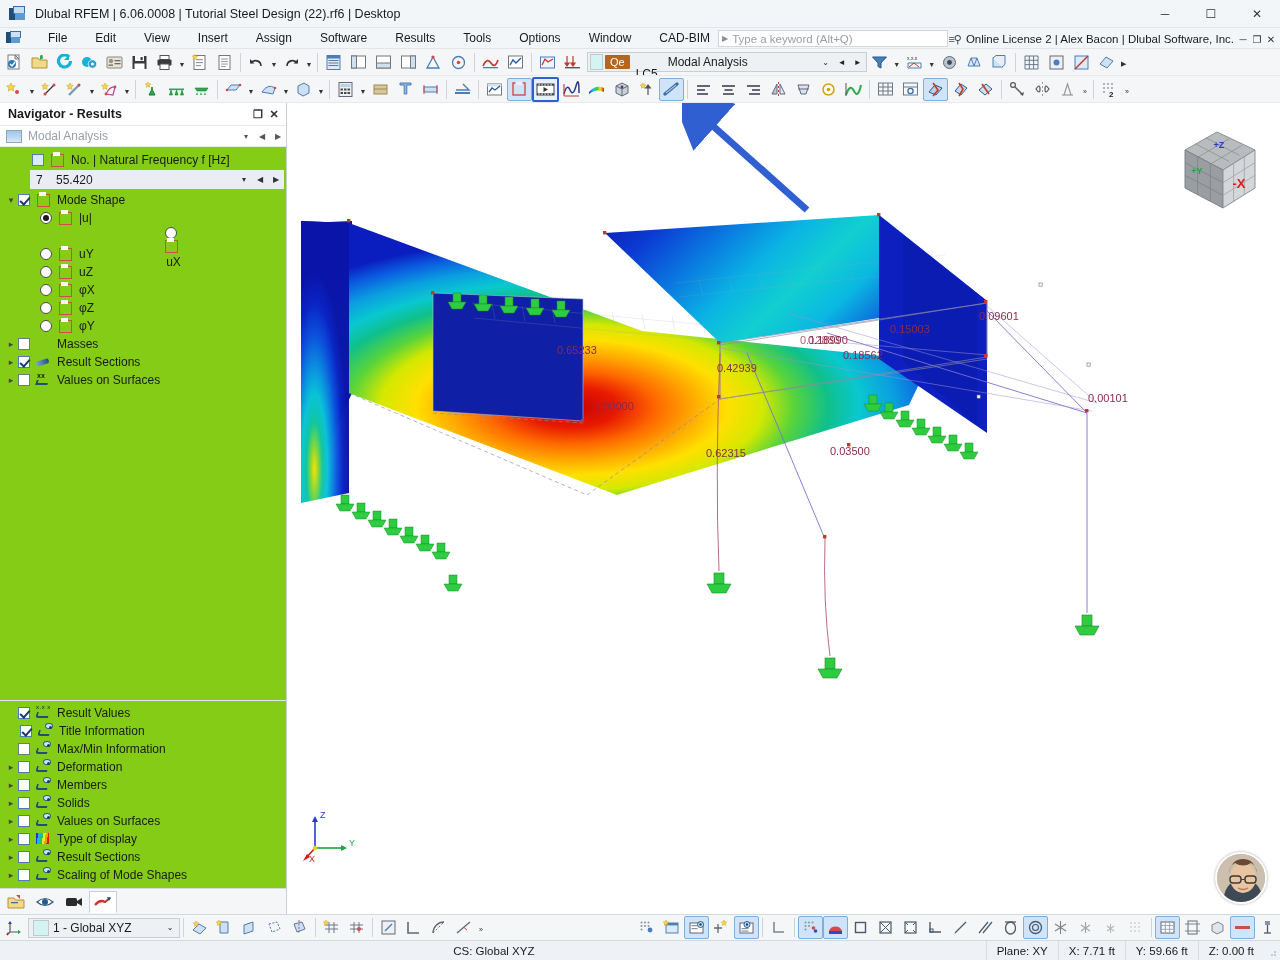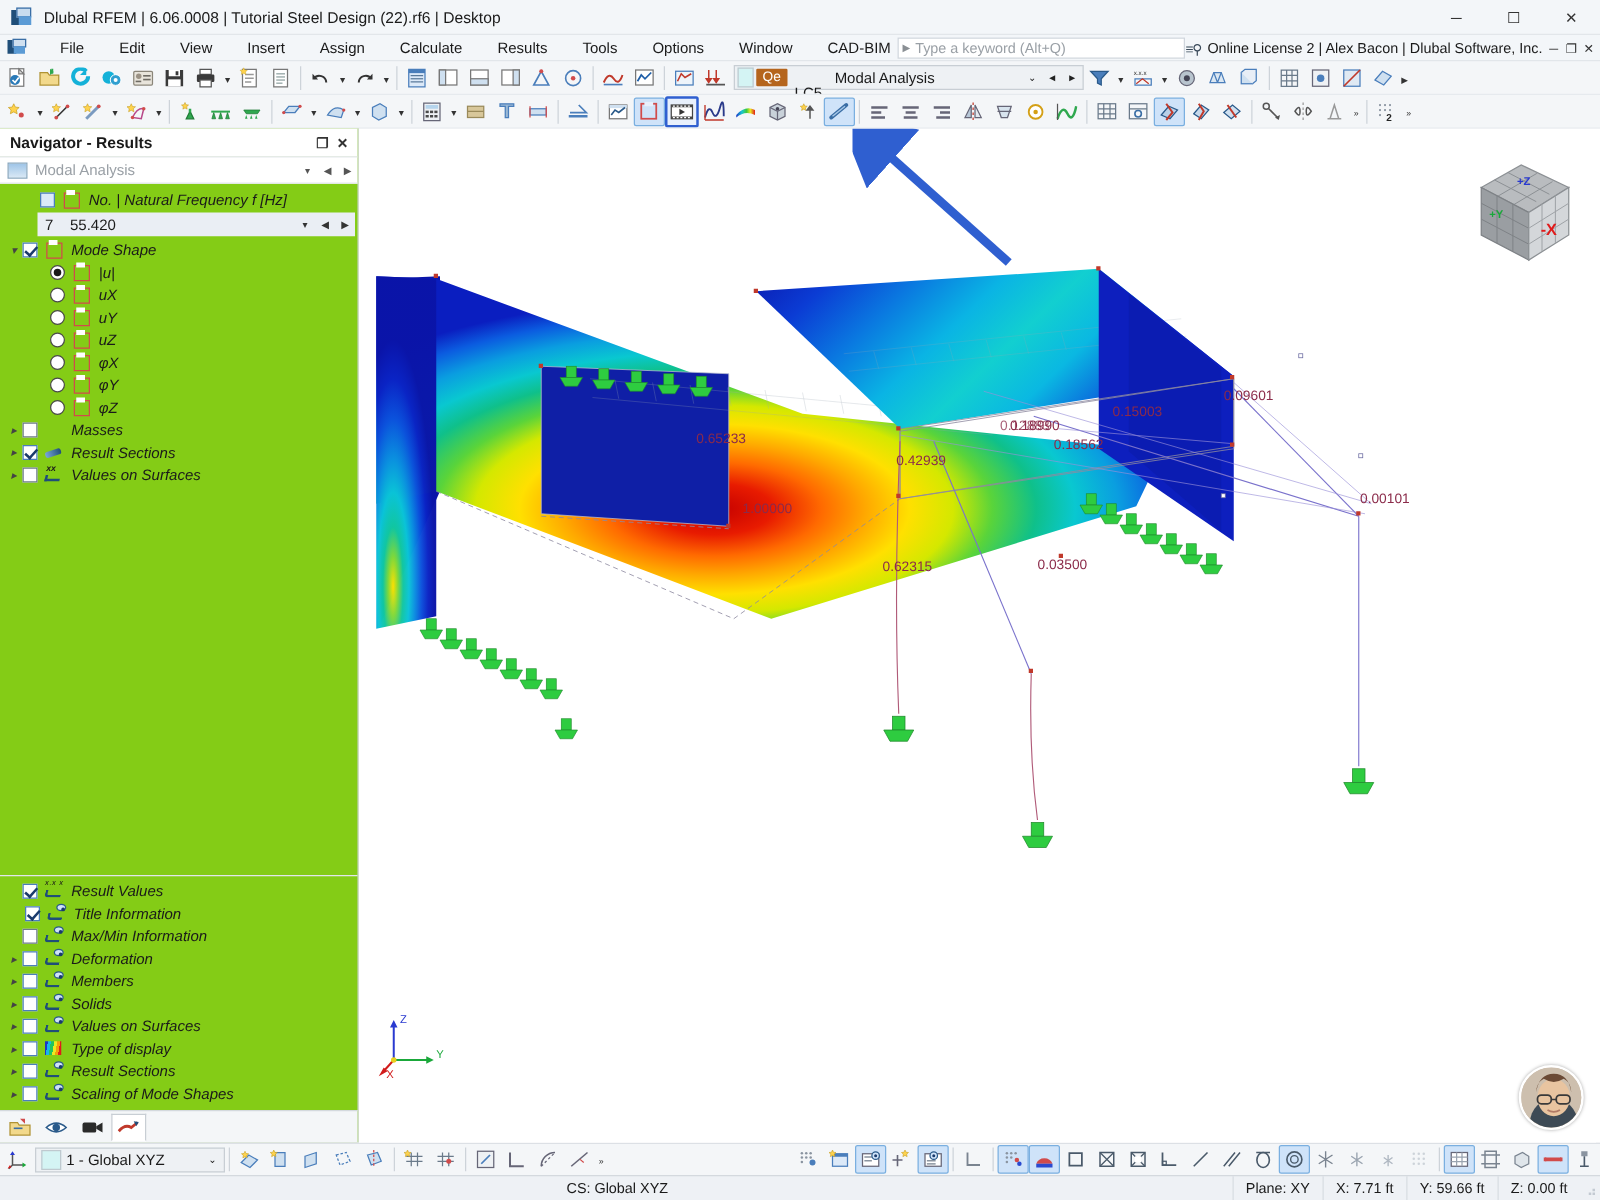--- a/index.html
+++ b/index.html
@@ -84,21 +84,21 @@
                   font-size:11px; color:#333; }
   .nav-ctx { height:22px; display:flex; align-items:center; background:#fff;
              border-top:1px solid #e4e8ec; border-bottom:1px solid #e4e8ec; padding-left:6px;}
   .nav-ctx .ci { width:16px; height:13px; background:linear-gradient(#9fc5e8,#d9e8f5);
                  border:1px solid #8aa8bf; margin-right:6px; flex:0 0 auto;}
   .nav-ctx .cn { color:#9aa0a6; font-size:12px; flex:1; }
   .nav-ctx .cc { width:16px; text-align:center; font-size:8px; color:#555;}
   .nav-tree { flex:0 0 auto; padding-top:4px; }
   .nav-gap { flex:1 1 auto; }
   .nav-bottom { flex:0 0 auto; border-top:1px solid #e2e6ea; padding-top:3px; padding-bottom:4px;}
-  .row { height:18px; display:flex; align-items:center; font-size:12px; white-space:nowrap;font-style:italic; }
+  .row { height:18px; display:flex; align-items:center; font-size:12px; white-space:nowrap; }
   .exp { width:14px; text-align:center; font-size:9px; color:#444; flex:0 0 14px;}
   .cbx { width:12px; height:12px; border:1px solid #4a7ebb; background:#fff; margin-right:5px;
          flex:0 0 12px; position:relative;}
   .cbx.empty { border-color:#6b7a89; }
   .cbx.lightfill { background:#dbeaf8; border-color:#4a7ebb;}
   .cbx.checked::after { content:""; position:absolute; left:3px; top:0px; width:4px; height:8px;
          border:solid #1a3a6b; border-width:0 2px 2px 0; transform:rotate(42deg); }
   .rad { width:12px; height:12px; border:1.5px solid #4a4a4a; border-radius:50%; margin-right:5px;
          flex:0 0 12px; position:relative; background:#fff;}
   .rad.on::after { content:""; position:absolute; left:2px; top:2px; width:6px; height:6px;
@@ -194,21 +194,21 @@
     <div class="menu-logo">
       <div class="a"></div>
         <div class="b"></div>
         <div class="c"></div>
     </div>
     <div class="menu-item">File</div>
     <div class="menu-item">Edit</div>
     <div class="menu-item">View</div>
     <div class="menu-item">Insert</div>
     <div class="menu-item">Assign</div>
-    <div class="menu-item">Calculate</div>
+    <div class="menu-item">Software</div>
     <div class="menu-item">Results</div>
     <div class="menu-item">Tools</div>
     <div class="menu-item">Options</div>
     <div class="menu-item">Window</div>
     <div class="menu-item">CAD-BIM</div>
     <div class="menu-item">Help</div>
 
     <div class="kw-search">
       <span class="tri">▶</span>
       <span>Type a keyword (Alt+Q)</span>
@@ -804,21 +804,21 @@
           <span class="cbx checked"></span>
           <span class="ico surface"></span>
           <span class="label">Mode Shape</span>
         </div>
 
         <div class="row" style="padding-left:40px;">
           <span class="rad on"></span>
           <span class="ico surface"></span>
           <span class="label">|u|</span>
         </div>
-        <div class="row" style="padding-left:40px;">
+        <div class="row" style="padding-left:61px;flex-direction:column;">
           <span class="rad"></span>
           <span class="ico surface"></span>
           <span class="label">uX</span>
         </div>
         <div class="row" style="padding-left:40px;">
           <span class="rad"></span>
           <span class="ico surface"></span>
           <span class="label">uY</span>
         </div>
         <div class="row" style="padding-left:40px;">
@@ -827,26 +827,26 @@
           <span class="label">uZ</span>
         </div>
         <div class="row" style="padding-left:40px;">
           <span class="rad"></span>
           <span class="ico surface"></span>
           <span class="label">φX</span>
         </div>
         <div class="row" style="padding-left:40px;">
           <span class="rad"></span>
           <span class="ico surface"></span>
-          <span class="label">φY</span>
+          <span class="label">φZ</span>
         </div>
         <div class="row" style="padding-left:40px;">
           <span class="rad"></span>
           <span class="ico surface"></span>
-          <span class="label">φZ</span>
+          <span class="label">φY</span>
         </div>
 
         <div class="row" style="padding-left:4px;">
           <span class="exp">▸</span>
           <span class="cbx empty"></span>
           <span class="ico"></span>
           <span class="label">Masses</span>
         </div>
         <div class="row" style="padding-left:4px;">
           <span class="exp">▸</span>

